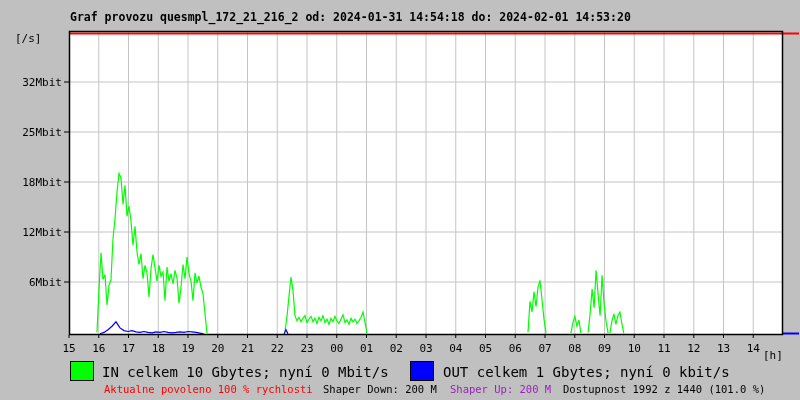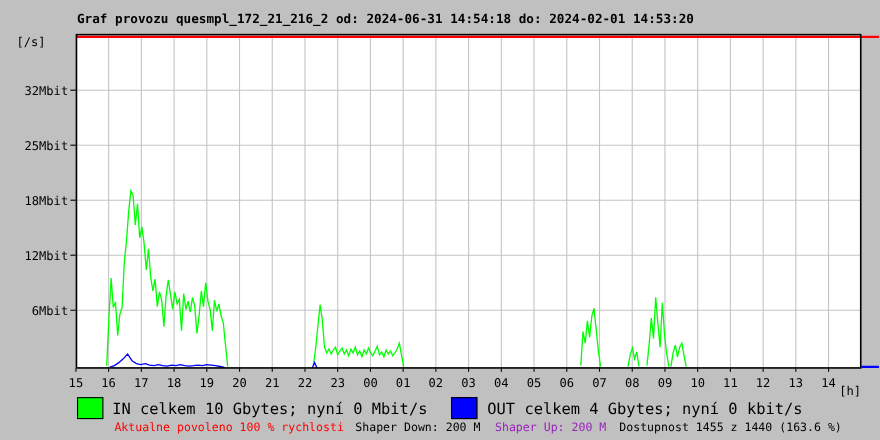--- a/index.html
+++ b/index.html
@@ -27,21 +27,21 @@
   #out-label{left:443px;}
   .footer-text{position:absolute;top:383px;font-size:10.5px;white-space:pre;}
   #allowed-text{left:104px;}
   #shaper-down-text{left:323px;color:#000;}
   #shaper-up-text{left:450px;}
   #availability-text{left:563px;color:#000;}
 </style>
 </head>
 <body style="background: rgb(192, 192, 192);">
 
-<div id="graph-title">Graf provozu quesmpl_172_21_216_2 od: 2024-06-31 14:54:18 do: 2024-02-01 14:53:20</div>
+<div id="graph-title">Graf provozu quesmpl_172_21_216_2 od: 2024-01-31 14:54:18 do: 2024-02-01 14:53:20</div>
 
 <svg id="chart-svg" width="800" height="356">
     <rect x="69" y="31" width="714" height="304" fill="#ffffff"></rect>
     <line x1="69" y1="282" x2="783" y2="282" stroke="#c4c4c4" stroke-width="1"></line>
     <line x1="64" y1="282" x2="69" y2="282" stroke="#000000" stroke-width="1"></line>
     <text x="62" y="286" text-anchor="end">6Mbit</text>
     <line x1="69" y1="232" x2="783" y2="232" stroke="#c4c4c4" stroke-width="1"></line>
     <line x1="64" y1="232" x2="69" y2="232" stroke="#000000" stroke-width="1"></line>
     <text x="62" y="236" text-anchor="end">12Mbit</text>
     <line x1="69" y1="182" x2="783" y2="182" stroke="#c4c4c4" stroke-width="1"></line>
@@ -136,18 +136,18 @@
     <polyline points="284.0,334.1 286.0,329.7 288.0,334.1" fill="none" stroke="#0000ff" stroke-width="1.2"></polyline>
     <rect x="69.5" y="31.5" width="713" height="303" fill="none" stroke="#000000" stroke-width="1.5"></rect>
   </svg>
 
 <div id="y-unit" class="unit-label">[/s]</div>
 <div id="x-unit" class="unit-label">[h]</div>
 
 <div id="in-swatch" class="legend-swatch" style="background: rgb(0, 255, 0);"></div>
 <div id="in-label" class="legend-label">IN celkem 10 Gbytes; nyní 0 Mbit/s</div>
 <div id="out-swatch" class="legend-swatch" style="background: rgb(0, 0, 255);"></div>
-<div id="out-label" class="legend-label">OUT celkem 4 Gbytes; nyní 0 kbit/s</div>
+<div id="out-label" class="legend-label">OUT celkem 1 Gbytes; nyní 0 kbit/s</div>
 
 <div id="allowed-text" class="footer-text" style="color: rgb(255, 0, 0);">Aktualne povoleno 100 % rychlosti</div>
 <div id="shaper-down-text" class="footer-text">Shaper Down: 200 M</div>
 <div id="shaper-up-text" class="footer-text" style="color: rgb(153, 34, 187);">Shaper Up: 200 M</div>
-<div id="availability-text" class="footer-text">Dostupnost 1455 z 1440 (163.6 %)</div>
+<div id="availability-text" class="footer-text">Dostupnost 1992 z 1440 (101.0 %)</div>
 
 </body></html>

